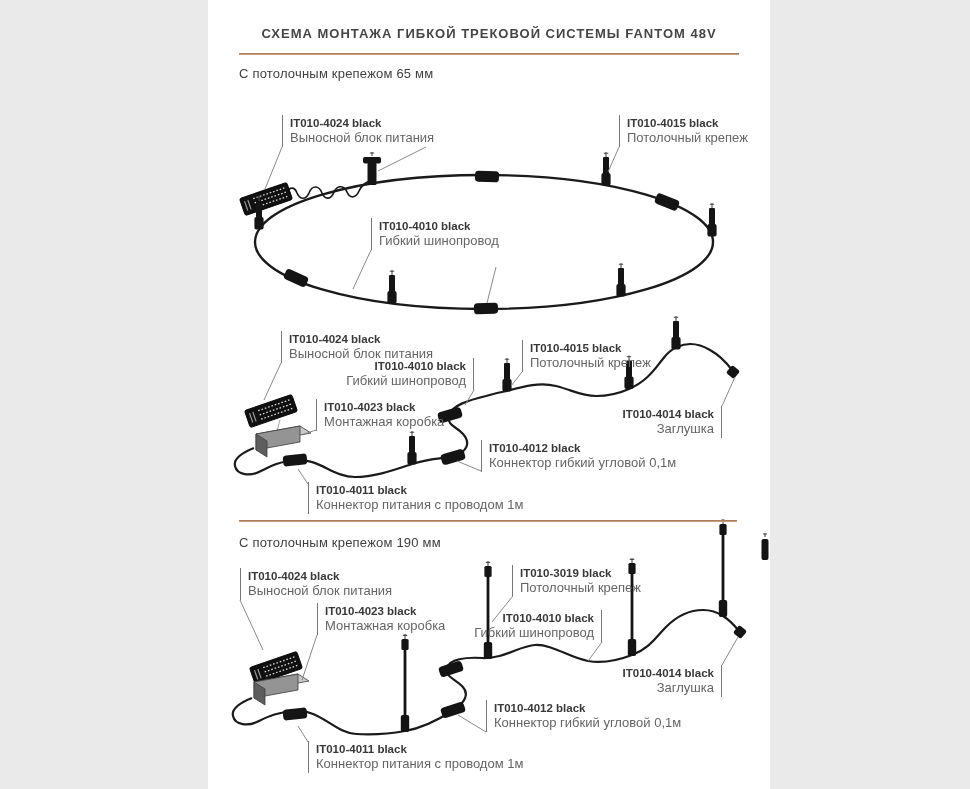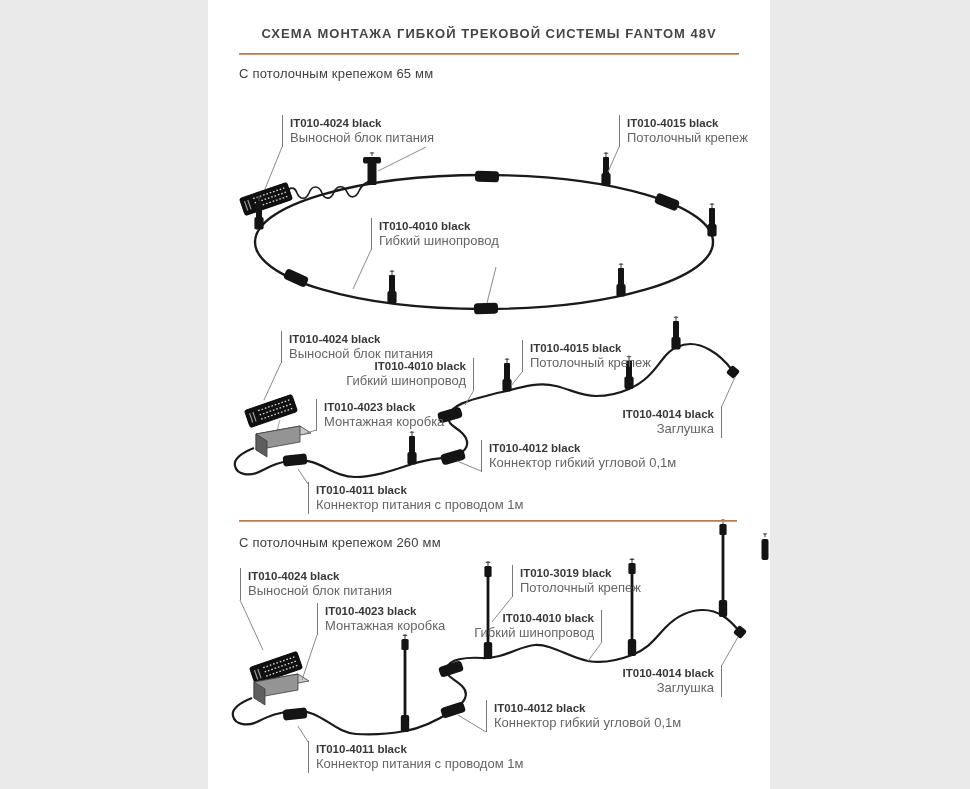--- a/index.html
+++ b/index.html
@@ -154,21 +154,21 @@
         <line x1="482" y1="732" x2="454" y2="715"></line>
         <line x1="304" y1="742" x2="294" y2="726"></line>
       </g>
     </g>
   </svg>
 
   <div class="title">СХЕМА МОНТАЖА ГИБКОЙ ТРЕКОВОЙ СИСТЕМЫ FANTOM 48V</div>
   <div class="divider" style="left:235px;top:53px;width:500px;"></div>
   <div class="section-heading" style="left:235px;top:66px;">С потолочным крепежом 65 мм</div>
   <div class="divider" style="left:235px;top:520px;width:498px;"></div>
-  <div class="section-heading" style="left:235px;top:535px;">С потолочным крепежом 260 мм</div>
+  <div class="section-heading" style="left:235px;top:535px;">С потолочным крепежом 190 мм</div>
 
   <div class="lbl left" style="left:278px;top:115px;">
     <div class="part">IT010-4024 black</div>
     <div class="desc">Выносной блок питания</div>
   </div>
   <div class="lbl left" style="left:615px;top:115px;">
     <div class="part">IT010-4015 black</div>
     <div class="desc">Потолочный крепеж</div>
   </div>
   <div class="lbl left" style="left:367px;top:218px;">

